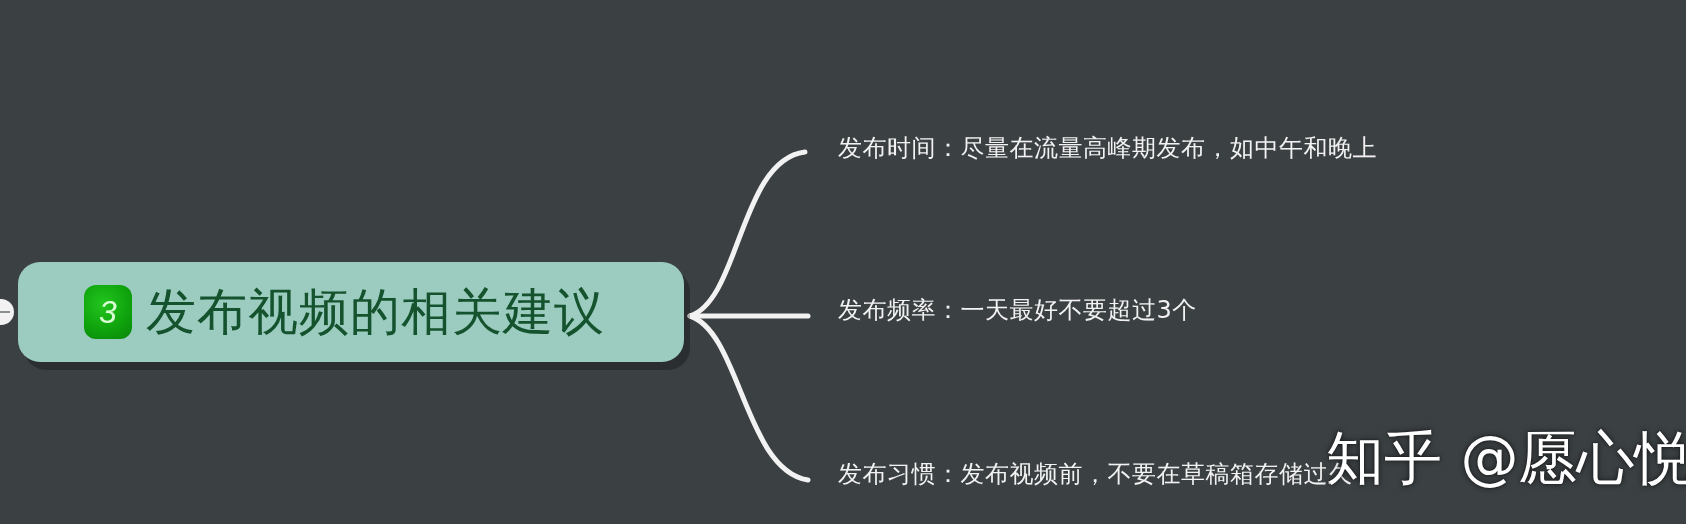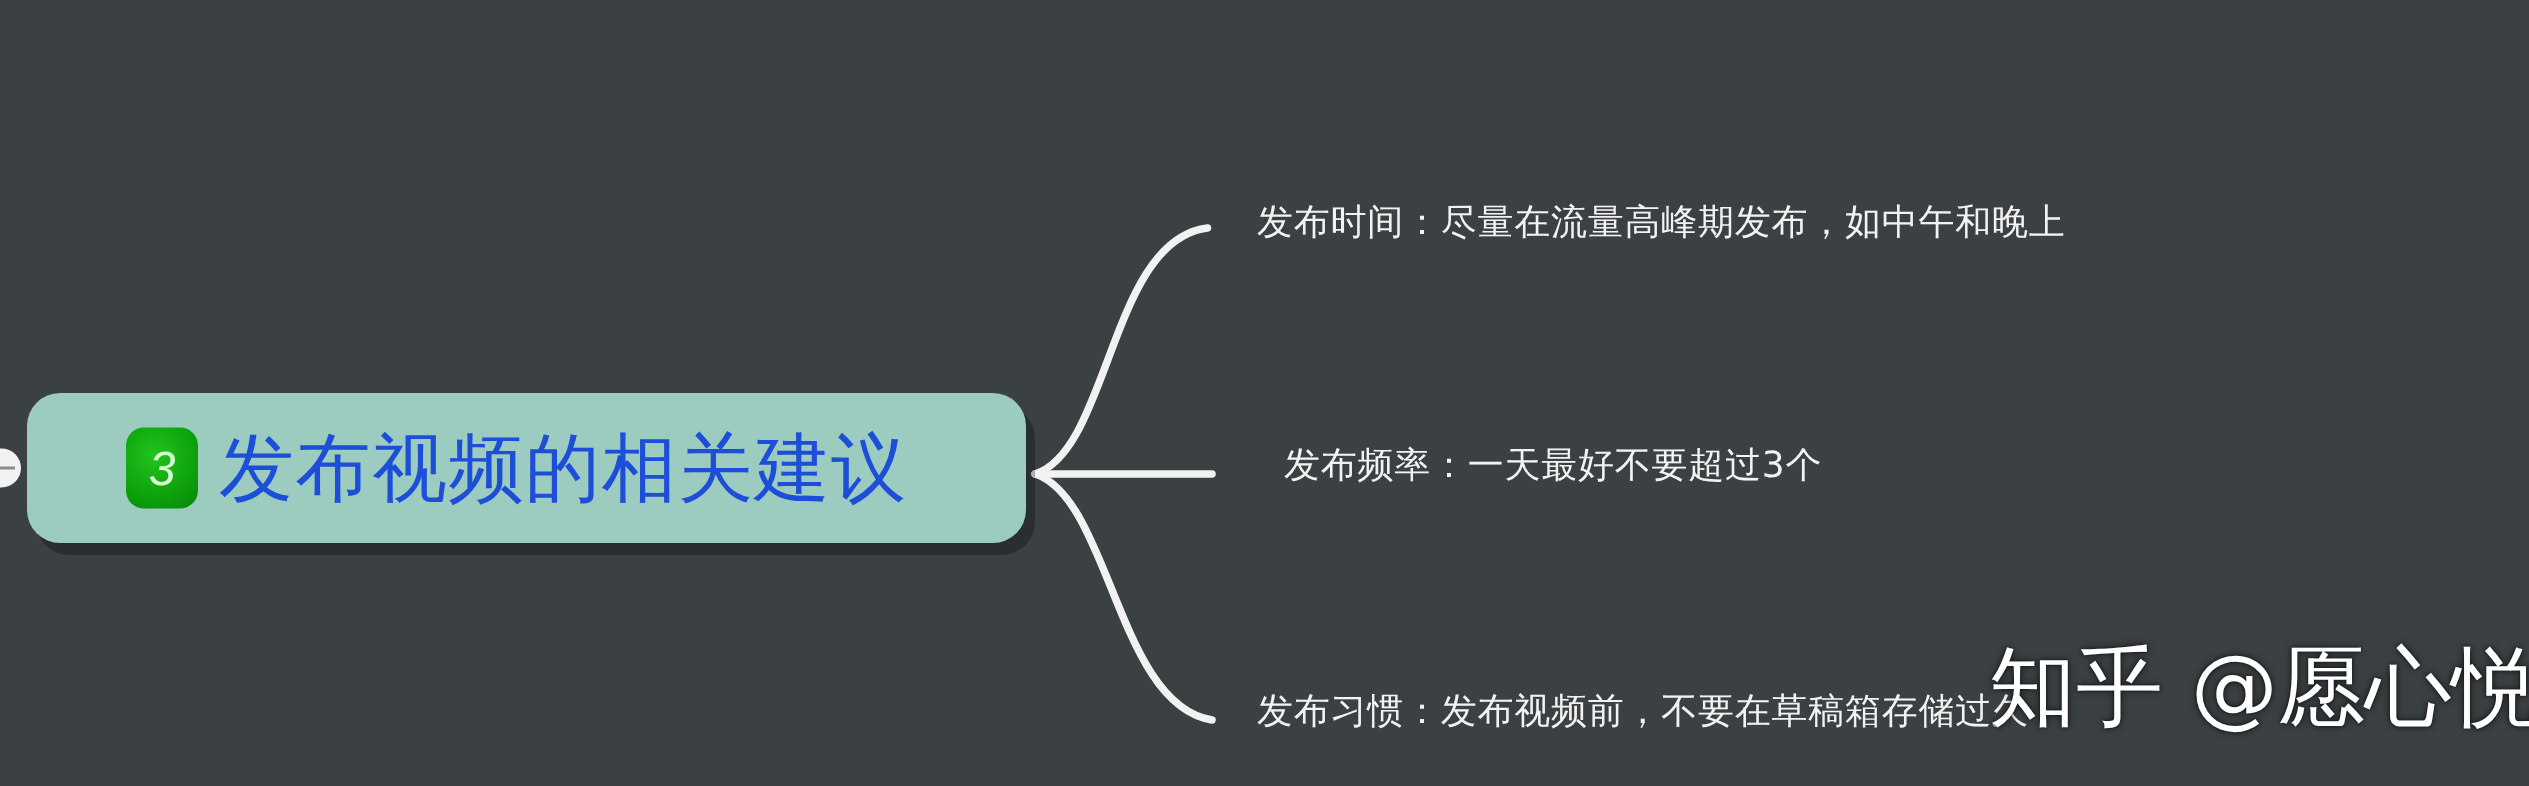--- a/index.html
+++ b/index.html
@@ -65,34 +65,34 @@
       align-items: center;
       justify-content: center;
       color: #d9ffd4;
       font-style: italic;
       font-size: 32px;
       font-family: "Liberation Sans", sans-serif;
       margin-right: 14px;
       flex-shrink: 0;
     }
     .central-title {
-      color: #1d4ed8;
+      color: #14532d;
       font-size: 50px;
       letter-spacing: 1px;
       white-space: nowrap;
     }
     .branch {
       position: absolute;
       color: #f2f2f2;
       font-size: 24px;
       white-space: nowrap;
       letter-spacing: 0.5px;
     }
     .branch-1 { left: 838px; top: 132px; }
-    .branch-2 { left: 838px; top: 294px; margin-left: 18px; }
+    .branch-2 { left: 838px; top: 294px; }
     .branch-3 { left: 838px; top: 458px; font-family: Liberation Serif, serif; }
     .watermark {
       position: absolute;
       left: 1326px;
       top: 420px;
       color: #ffffff;
       font-size: 58px;
       white-space: nowrap;
       text-shadow: 0 0 6px rgba(0,0,0,0.6), 0 0 2px rgba(0,0,0,0.6);
     }

